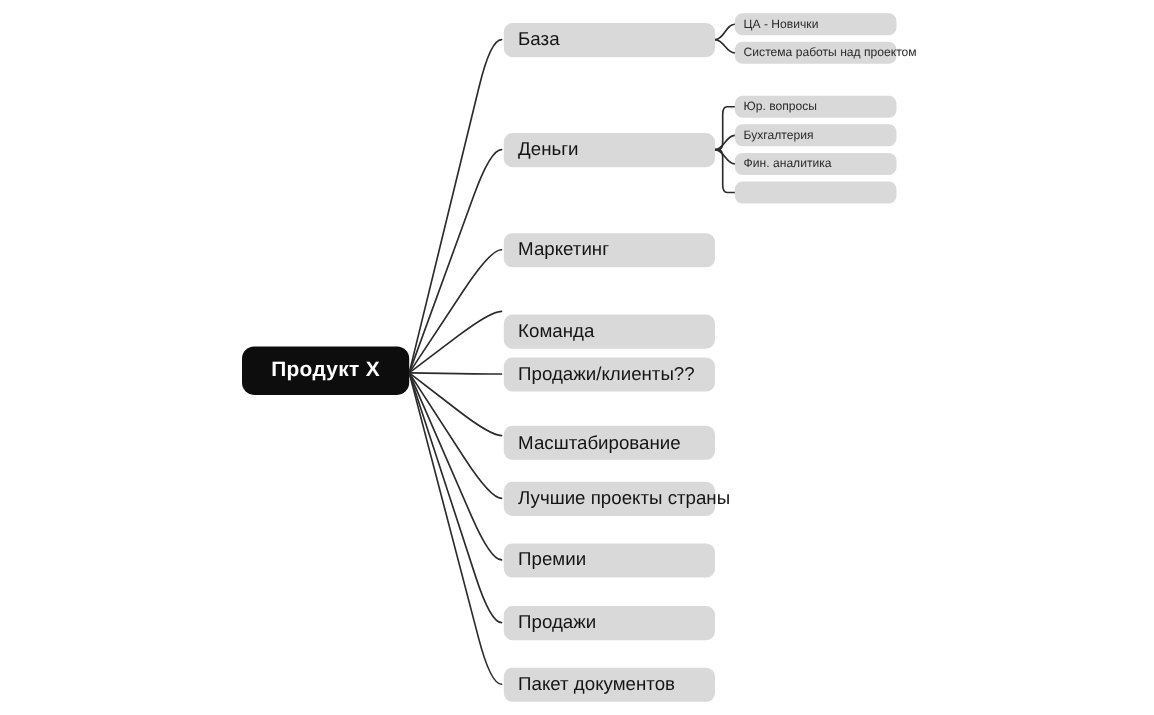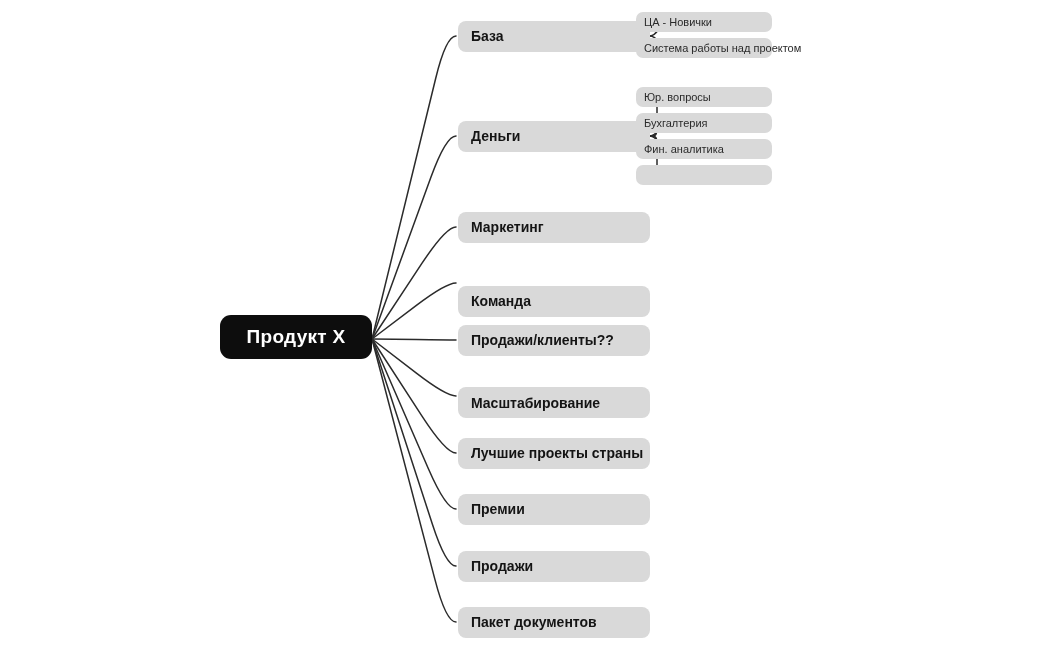--- a/index.html
+++ b/index.html
@@ -48,28 +48,28 @@
   .branch-node {
     left: 458px;
     width: 192px;
     height: 31px;
     background: var(--node-bg, #d9d9d9);
     border-radius: 8px;
     padding-left: 13px;
   }
   .branch-node .label {
     color: var(--node-text, #141414);
-    font-size: 14px;
-    font-weight: bold;
+    font-size: 17px;
+    font-weight: normal;
     white-space: nowrap;
     text-align: right;
   }
   .child-node {
-    left: 636px;
-    width: 136px;
+    left: 668px;
+    width: 147px;
     height: 20px;
     background: var(--node-bg, #d9d9d9);
     border-radius: 7px;
     padding-left: 8px;
   }
   .child-node .label {
     color: var(--child-text, #2a2a2a);
     font-size: 11px;
     font-weight: normal;
     white-space: nowrap;

